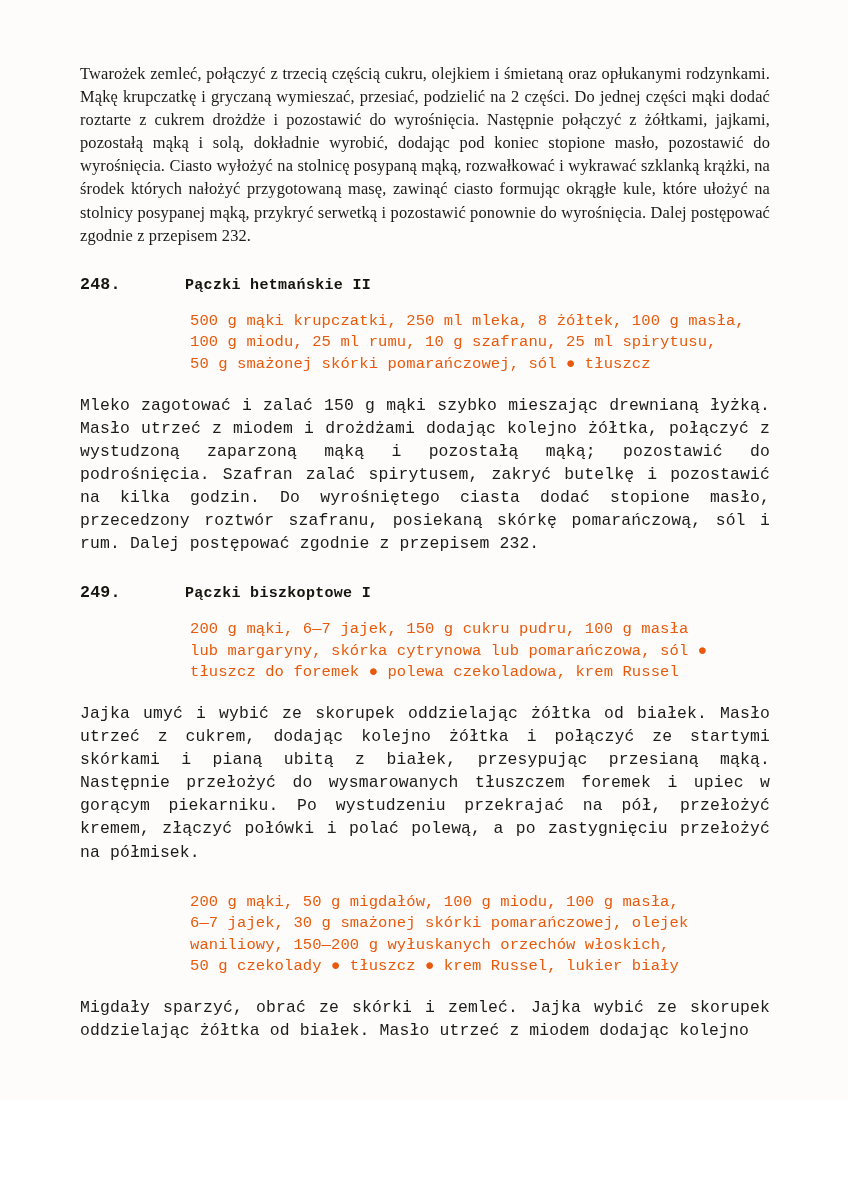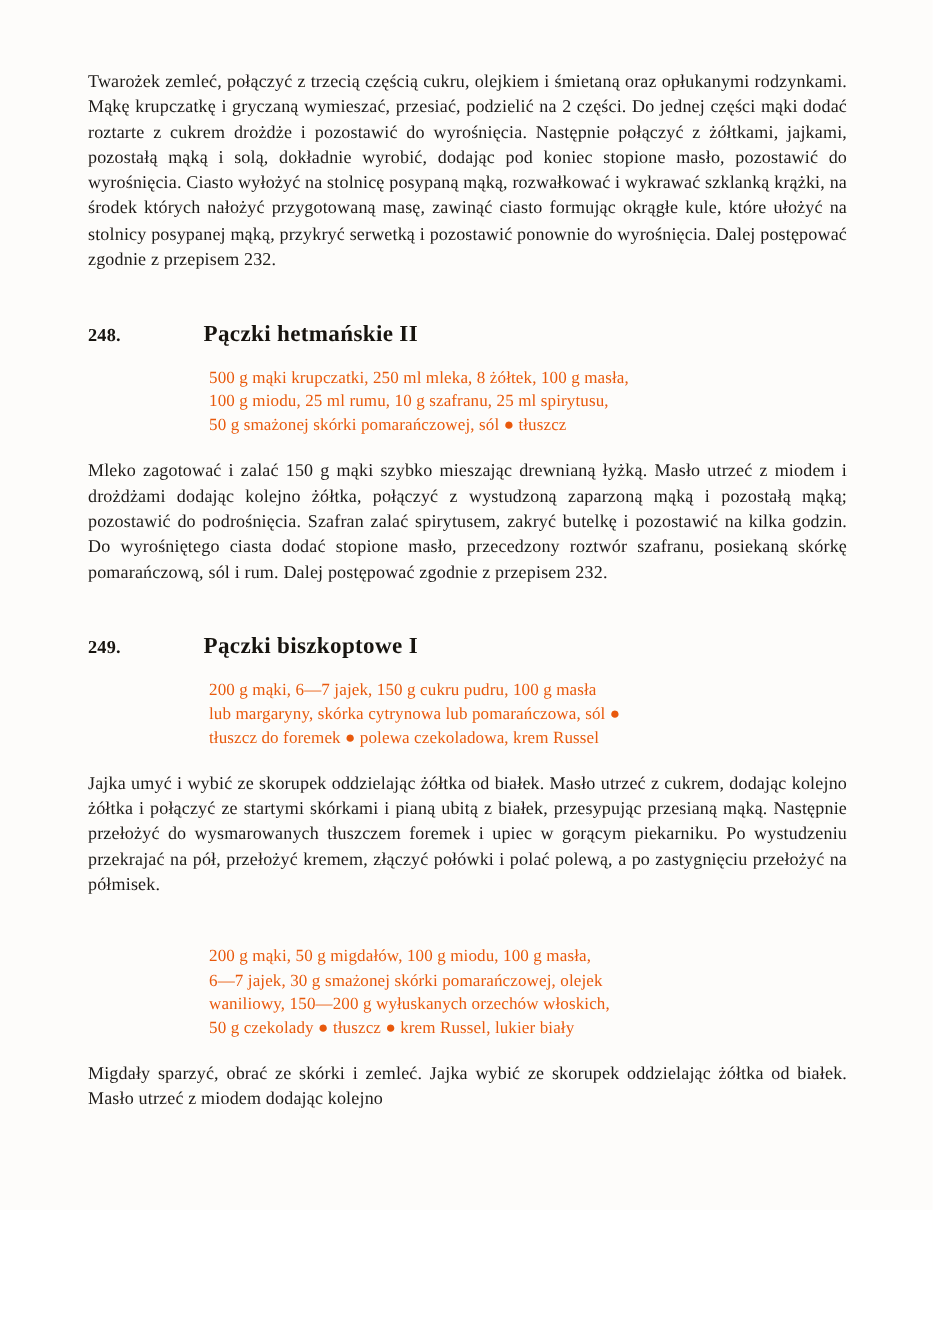--- a/index.html
+++ b/index.html
@@ -26,38 +26,39 @@
     line-height: 23.1px;
     color: #1d1a17;
     text-align: justify;
     letter-spacing: 0.15px;
     margin: 0;
   }
   .para.first {
     margin-bottom: 0;
   }
   .recipe {
-    margin-top: 44px;
+    margin-top: 28px;
+    font-family: Liberation Mono, monospace;
   }
   .recipe-head {
     display: flex;
     align-items: baseline;
     margin-bottom: 17px;
   }
   .recipe-num {
     font-weight: bold;
     font-size: 16.6px;
     color: #17140f;
     width: 105px;
     flex: 0 0 105px;
     letter-spacing: 0.2px;
   }
   .recipe-title {
     font-weight: bold;
-    font-size: 21px;
+    font-size: 15px;
     color: #17140f;
     letter-spacing: 0.3px;
   }
   .ingredients {
     margin: 0 0 0 110px;
     font-size: 15.5px;
     line-height: 21.6px;
     color: #e8590c;
     letter-spacing: 0.1px;
     text-align: left;

